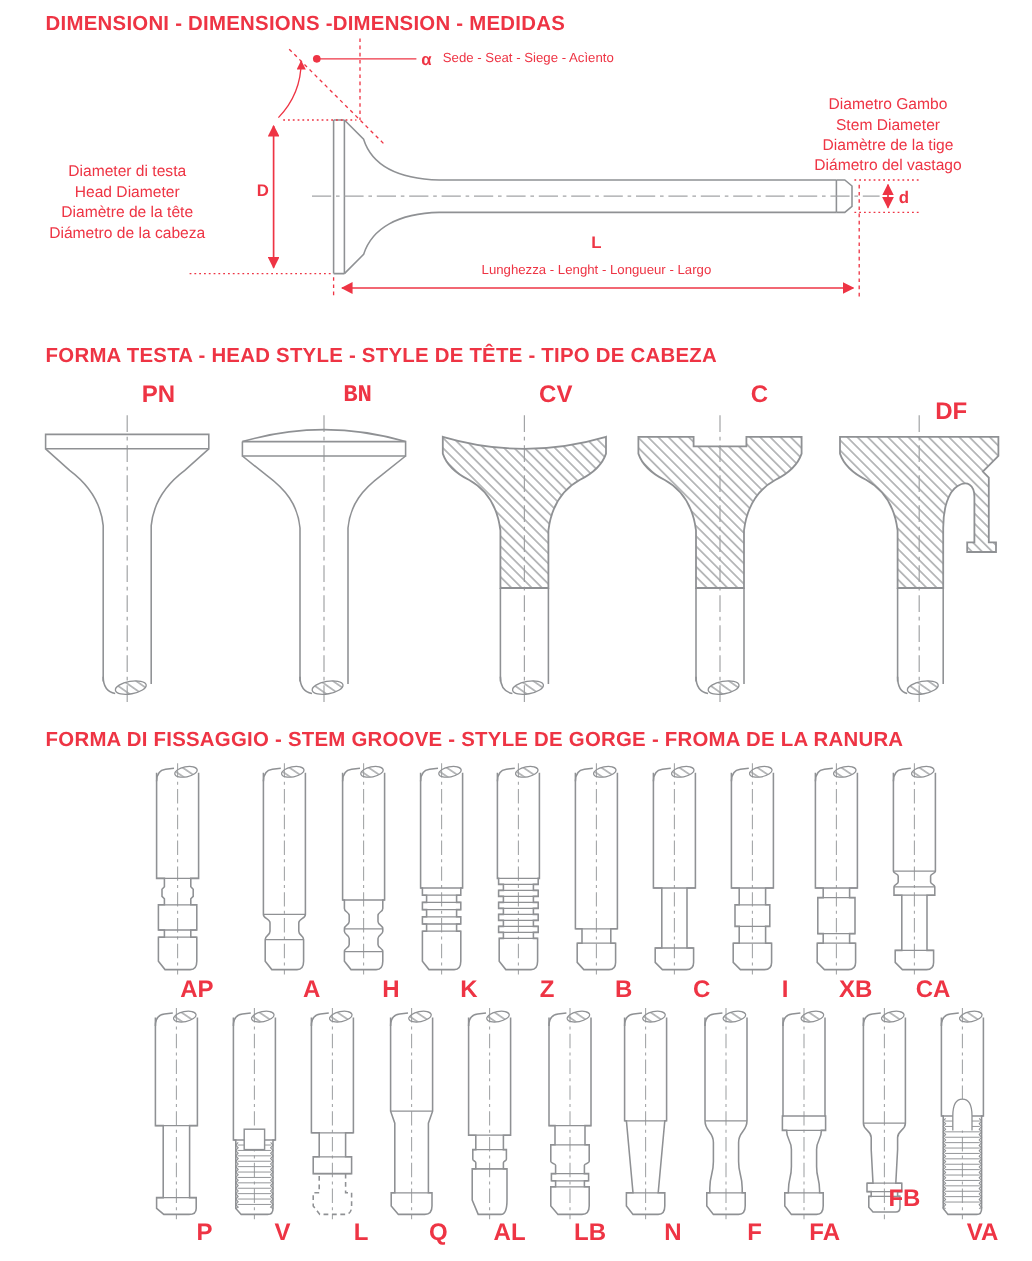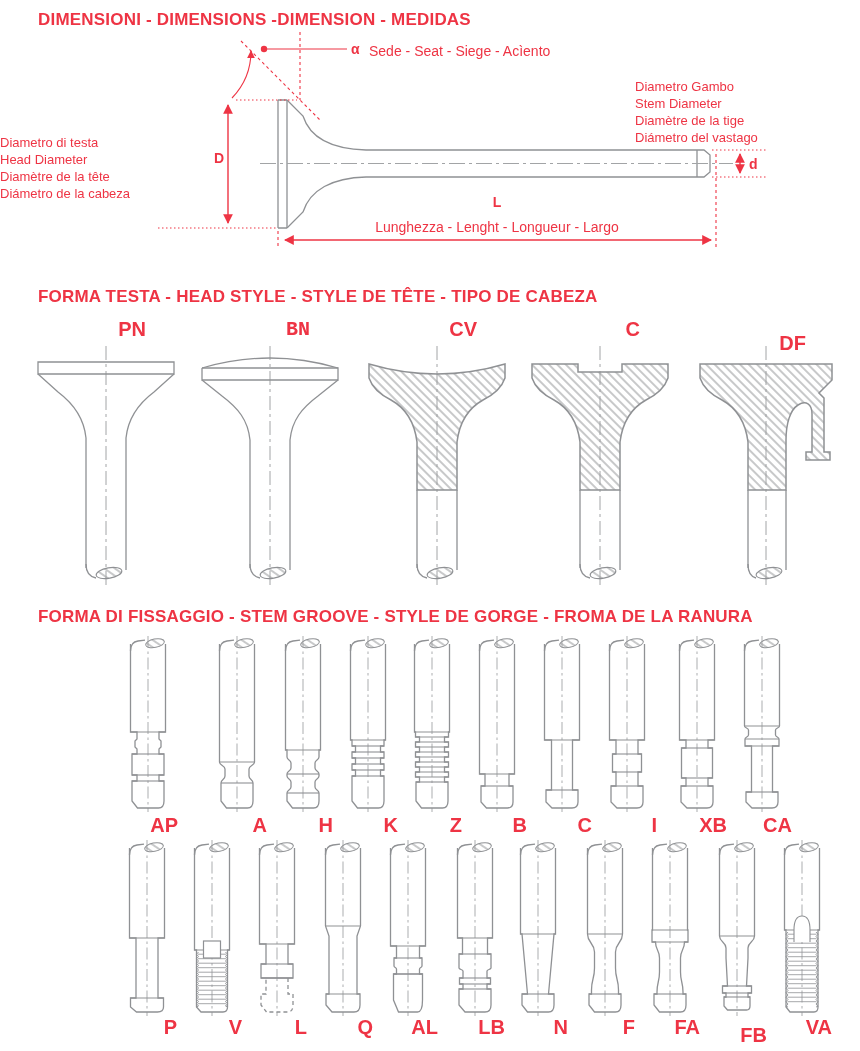--- a/index.html
+++ b/index.html
@@ -1,22 +1,22 @@
 <!DOCTYPE html>
 <html style="--red: #ee3444;"><head>
 <meta charset="utf-8">
 <style>
   html,body{margin:0;padding:0;background:#fff;}
   .page{position:relative;width:860px;height:1051px;background:#fff;overflow:hidden;
         font-family:"Liberation Sans",sans-serif;}
   .title{position:absolute;left:38px;font-weight:bold;font-size:17px;letter-spacing:.2px;
          color:var(--red);white-space:nowrap;}
-  .lbl{position:absolute;font-size:14px;color:var(--red);white-space:nowrap;}
+  .lbl{position:absolute;font-size:11px;color:var(--red);white-space:nowrap;}
   .sym{position:absolute;font-size:14px;font-weight:bold;color:var(--red);}
-  .lblblock{position:absolute;color:var(--red);font-size:13px;line-height:17px;text-align:left;}
+  .lblblock{position:absolute;color:var(--red);font-size:13px;line-height:17px;text-align:center;}
   .lblblock span{display:block;}
   .centerlbl{position:absolute;text-align:center;color:var(--red);}
   .codelbl{position:absolute;text-align:right;font-weight:bold;font-size:20px;color:var(--red);}
   svg{position:absolute;overflow:visible;}
 </style>
 </head>
 <body>
 
 <svg width="0" height="0" style="position:absolute">
   <defs>
@@ -57,21 +57,21 @@
         <path d="M285,212 L711,212" marker-start="url(#arrM)" marker-end="url(#arrM)" stroke-width="1.4"></path>
         <path d="M712,122 L768,122 M712,149 L768,149" stroke-dasharray="1.5 2.5"></path>
         <path d="M740,126 L740,145" marker-start="url(#arrM)" marker-end="url(#arrM)" stroke-width="1.4"></path>
       </g>
     </svg>
 
   <div class="sym" style="left:351px;top:41px">α</div>
   <div class="lbl" style="left:369px;top:43px">Sede - Seat - Siege - Acìento</div>
 
   <div class="lblblock" style="left:0;width:212px;top:134px">
-    <span>Diametro di testa</span>
+    <span>Diameter di testa</span>
     <span>Head Diameter</span>
     <span>Diamètre de la tête</span>
     <span>Diámetro de la cabeza</span>
   </div>
   <div class="sym" style="left:214px;top:150px">D</div>
 
   <div class="lblblock" style="left:635px;width:210px;top:78px">
     <span>Diametro Gambo</span>
     <span>Stem Diameter</span>
     <span>Diamètre de la tige</span>
@@ -402,21 +402,21 @@
           <path d="M28,0 L28,176" stroke="#a2a4a6" stroke-width="0.9" stroke-dasharray="12 3.5 2.5 3.5"></path>
           <path d="M 45.5 8 L 45.5 96 C 45.5 102 39 102 39 108 L 39 118 L 37.5 146 L 42.5 146 L 42.5 153 L 39 153 L 39 157 L 41 157 L 41 166 Q 41 170 37.5 170 L 18.5 170 Q 18.5 170 15 166 L 15 157 L 17 157 L 17 153 L 13.5 153 L 13.5 146 L 18.5 146 L 17 118 L 17 108 C 17 102 10.5 102 10.5 96 L 10.5 8"></path>
           <line x1="13.5" y1="146" x2="42.5" y2="146" stroke-width="1.1"></line>
           <line x1="13.5" y1="153" x2="42.5" y2="153" stroke-width="1.1"></line>
           <line x1="15" y1="157" x2="41" y2="157" stroke-width="1.1"></line>
           <line x1="10.5" y1="96" x2="45.5" y2="96" stroke-width="1.1"></line>
           <path d="M10.5,15 Q10.5,6 18,5 L25,4.2"></path>
           <ellipse cx="35" cy="7.2" rx="9.5" ry="4.2" transform="rotate(-11 35 7.2)" fill="url(#hatch)" stroke="#8f9194" stroke-width="1"></ellipse>
         </g>
       </svg>
-      <div class="codelbl" style="left: 707px; top: 988px; width: 60px; margin-top: 36px;">FB</div>
+      <div class="codelbl" style="left: 707px; top: 988px; width: 60px;">FB</div>
       <svg width="56" height="176" style="left:774px;top:840px">
         <g fill="none" stroke="#8f9194" stroke-width="1.3">
           <path d="M28,0 L28,176" stroke="#a2a4a6" stroke-width="0.9" stroke-dasharray="12 3.5 2.5 3.5"></path>
           <path d="M 45.5 8 L 45.5 90 L 44 90 L 44 167 Q 44 172 40 172 L 16 172 Q 16 172 12 167 L 12 90 L 10.5 90 L 10.5 8"></path>
           <line x1="10.5" y1="90" x2="45.5" y2="90" stroke-width="1.1"></line>
           <line x1="13.5" y1="94.2" x2="42.5" y2="94.2" stroke-width="0.8"></line>
           <line x1="13.5" y1="98.7" x2="42.5" y2="98.7" stroke-width="0.8"></line>
           <line x1="13.5" y1="103.2" x2="42.5" y2="103.2" stroke-width="0.8"></line>
           <line x1="13.5" y1="107.7" x2="42.5" y2="107.7" stroke-width="0.8"></line>
           <line x1="13.5" y1="112.2" x2="42.5" y2="112.2" stroke-width="0.8"></line>

